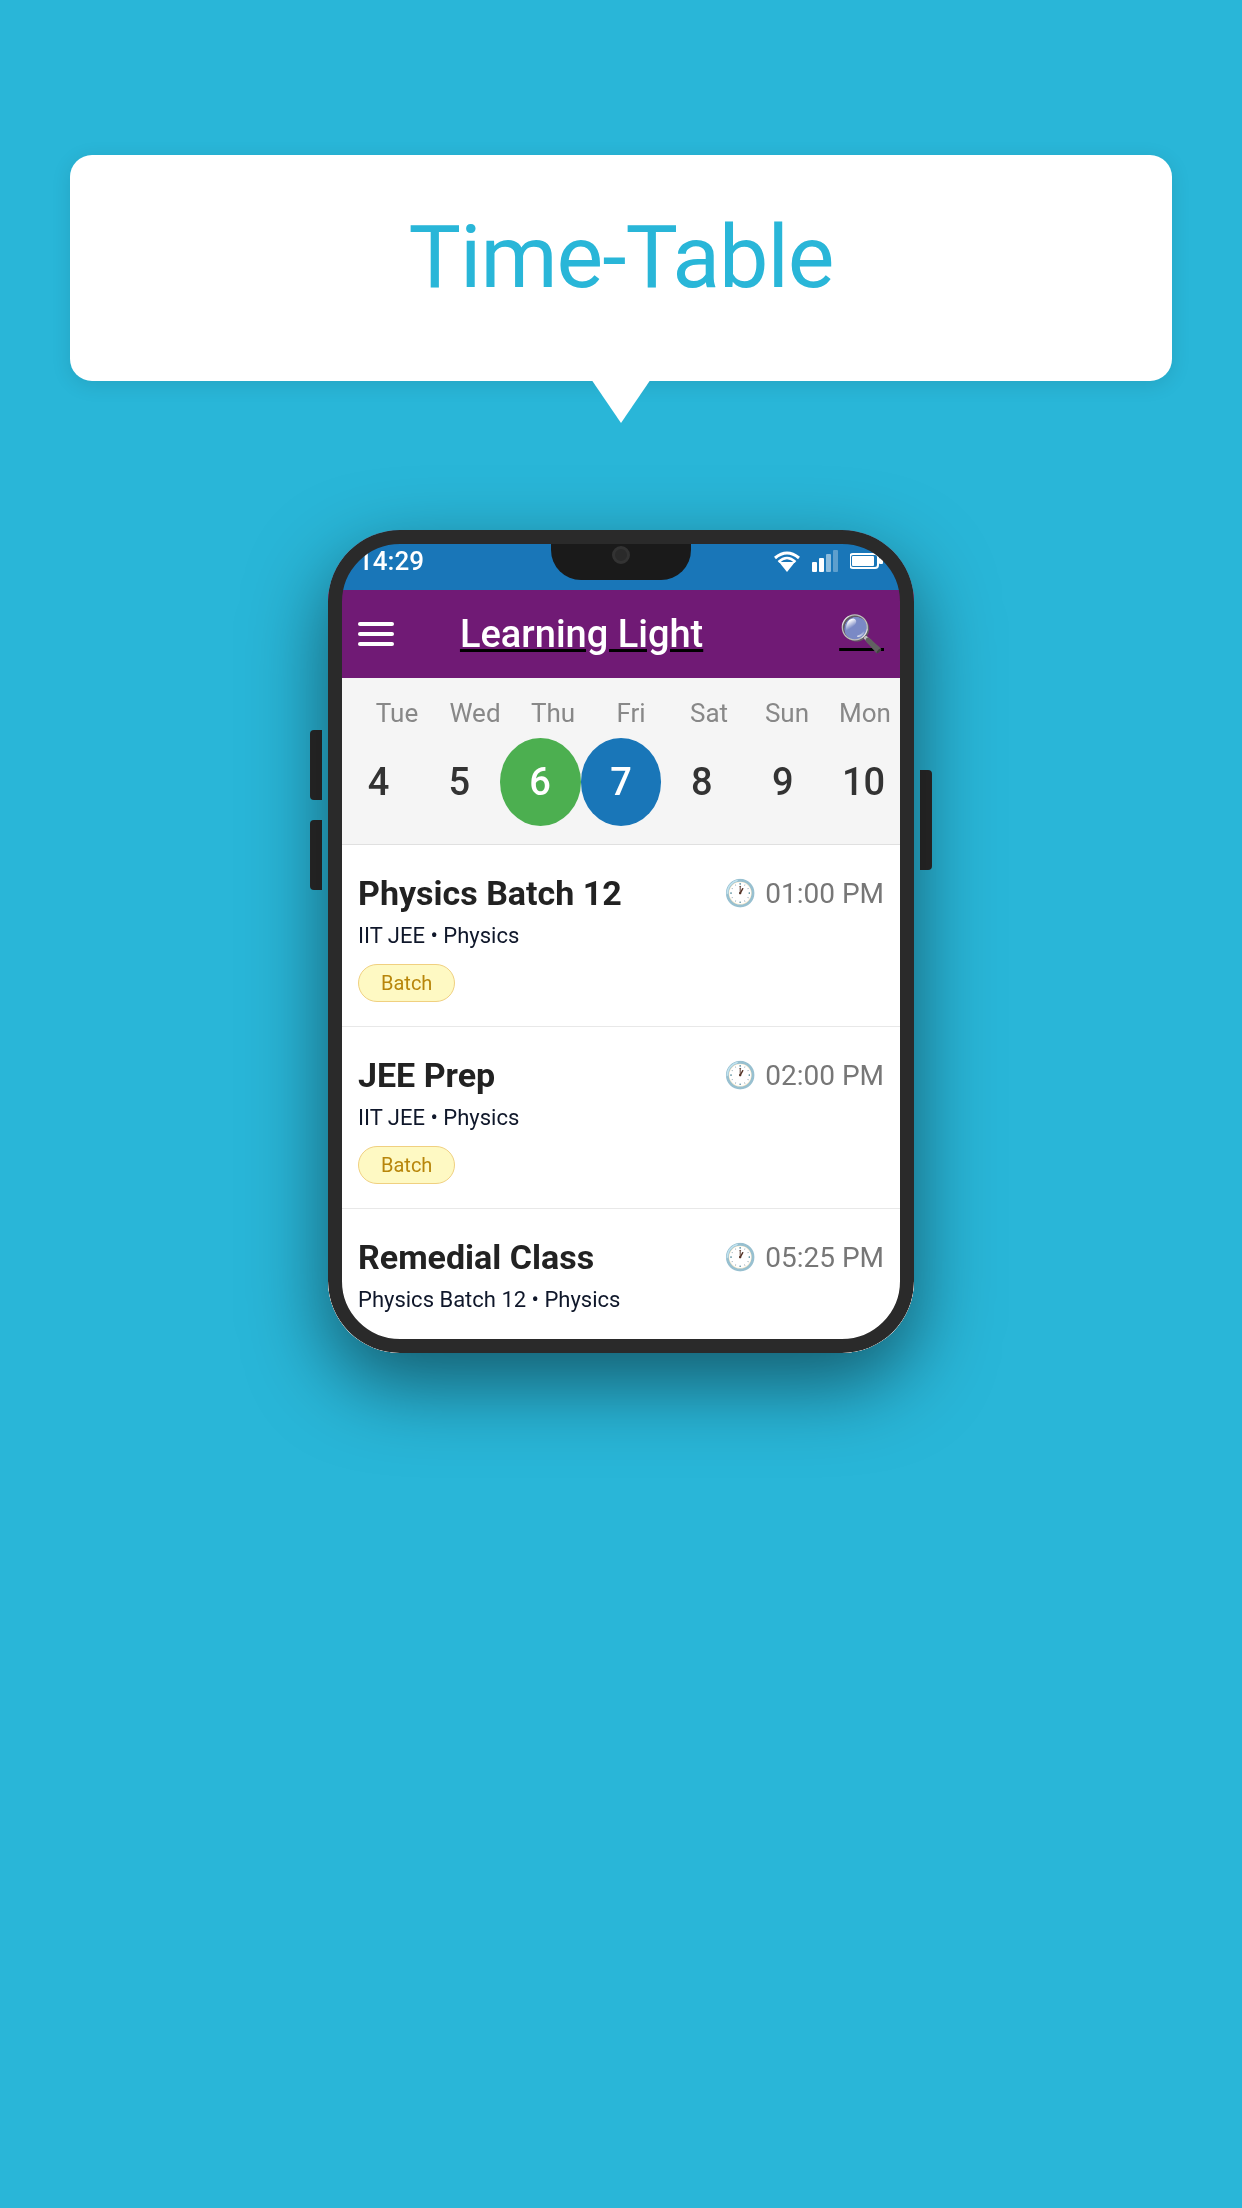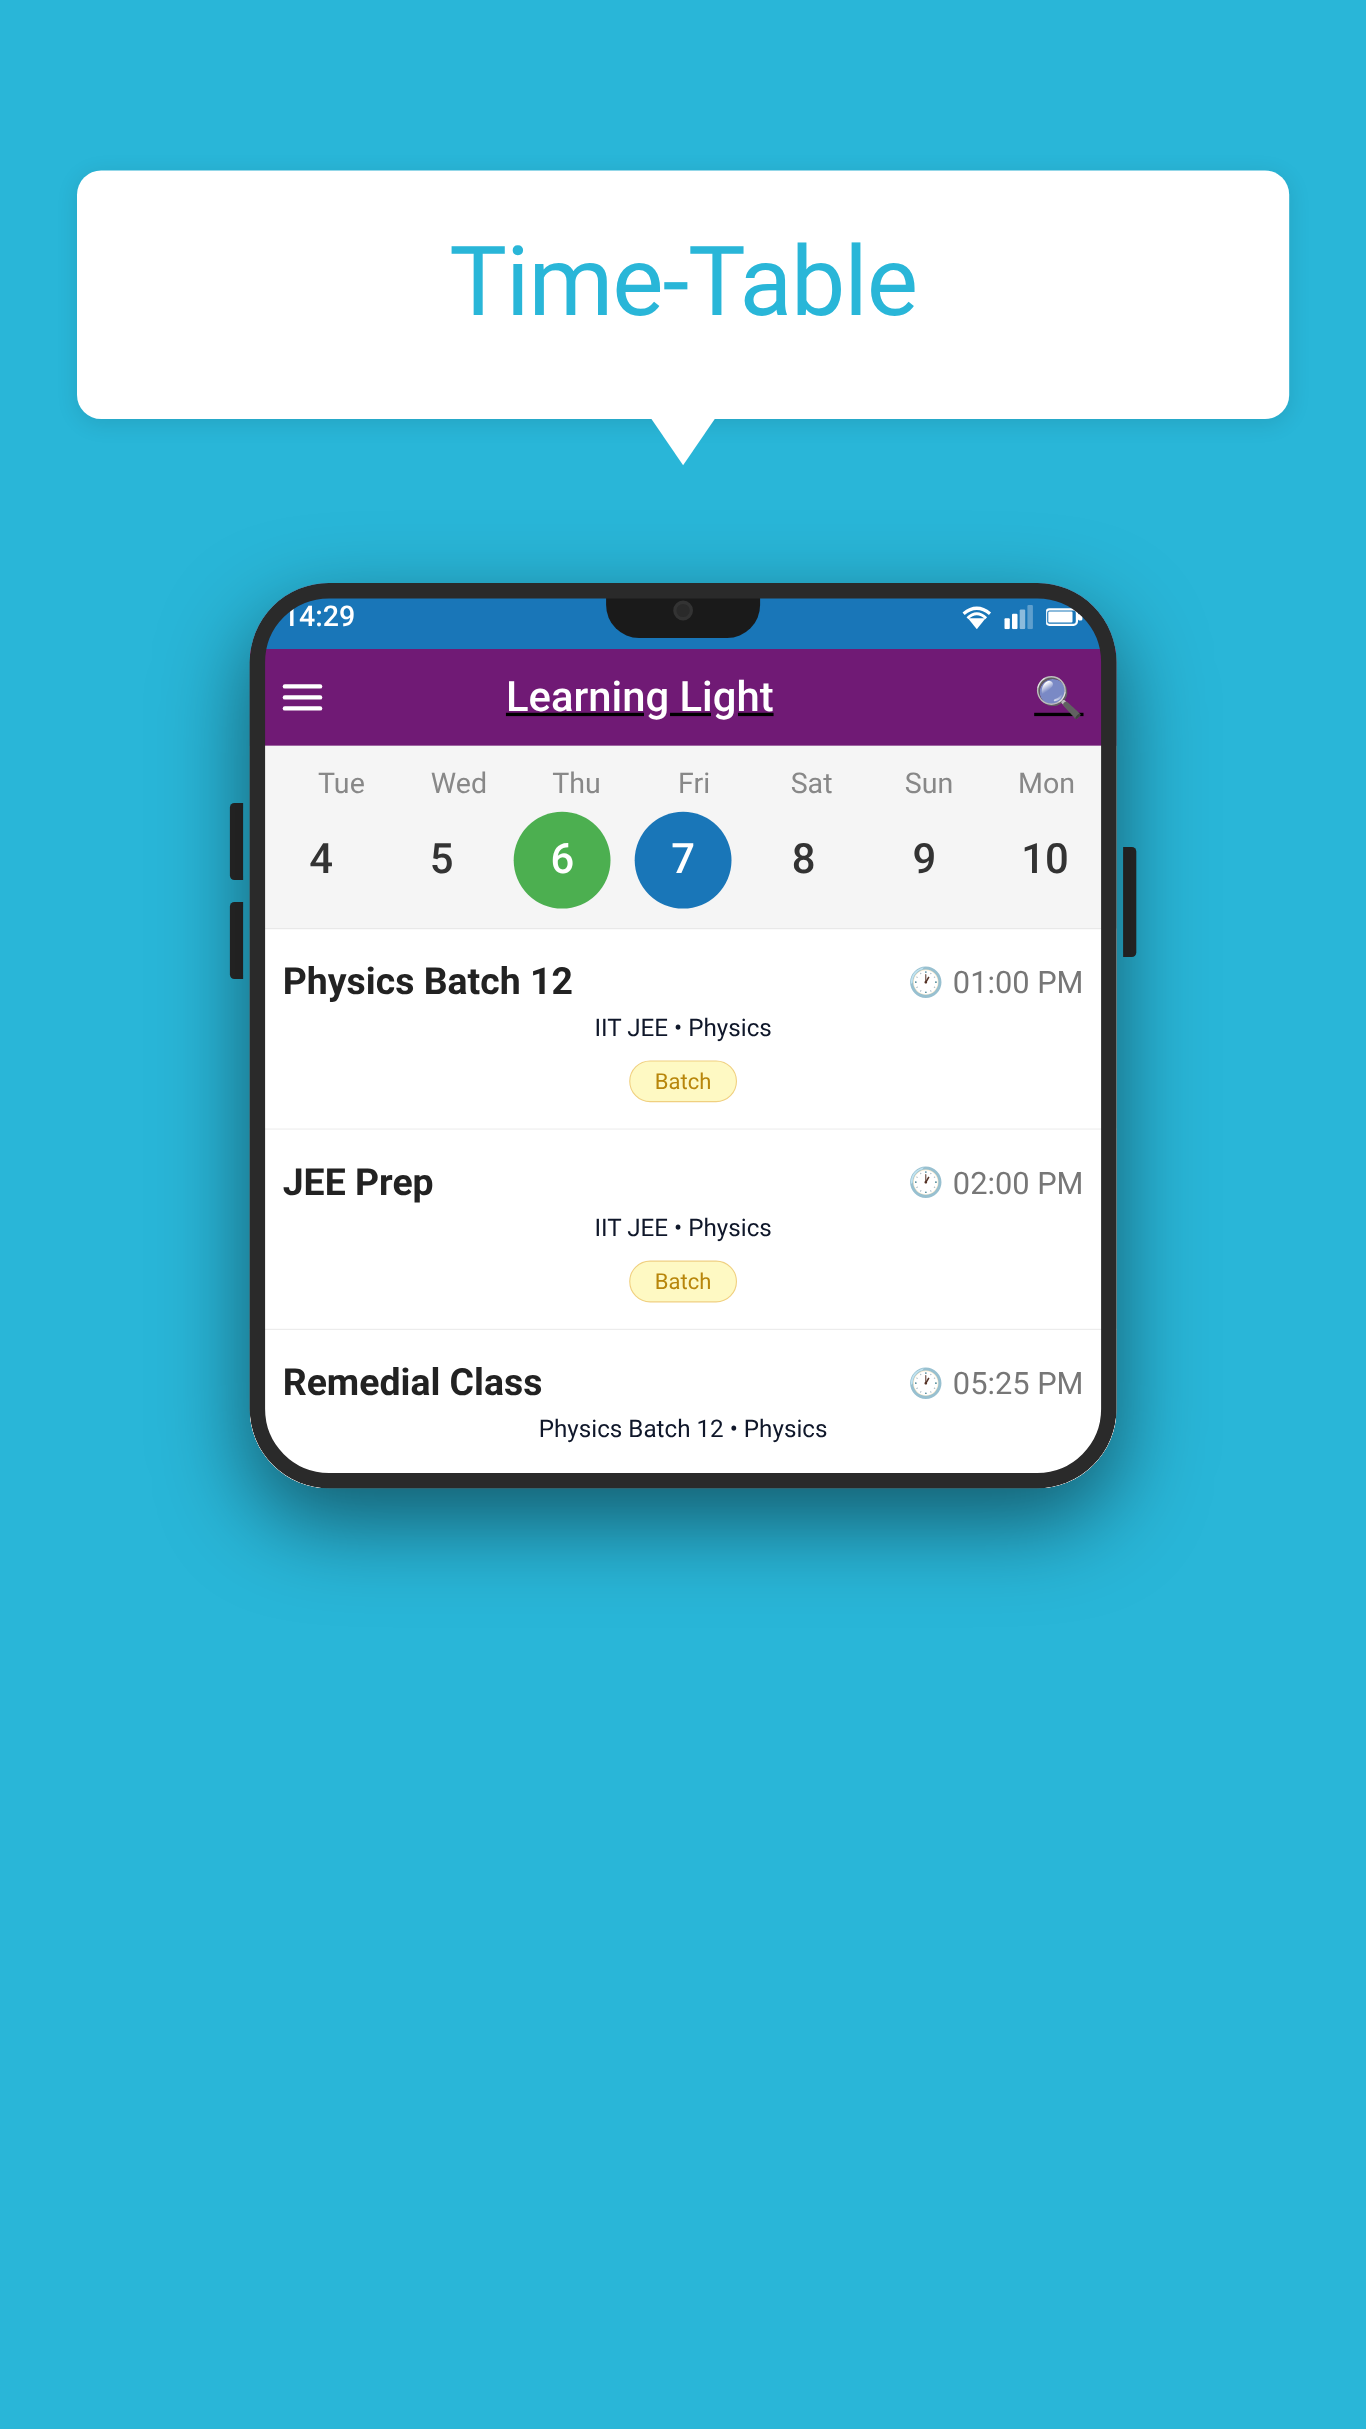--- a/index.html
+++ b/index.html
@@ -57,21 +57,21 @@
       font-size: 38px;
       font-weight: 300;
     }
 
     
     .phone-wrapper {
       position: absolute;
       top: 530px;
       left: 50%;
       transform: translateX(-50%);
-      width: 788px;
+      width: 586px;
     }
 
     .phone-outer {
       background: #1a1a1a;
       border-radius: 72px;
       padding: 0;
       position: relative;
       box-shadow: 0 30px 80px rgba(0,0,0,0.5);
       overflow: hidden;
     }
@@ -267,21 +267,20 @@
     
     .schedule-list {
       background: white;
       flex: 1;
     }
 
     .schedule-item {
       padding: 28px 30px 24px;
       border-bottom: 1px solid #e8e8e8;
       background: white;
-      text-align: center;
     }
 
     .schedule-item-header {
       display: flex;
       justify-content: space-between;
       align-items: center;
       margin-bottom: 10px;
     }
 
     .schedule-title {

